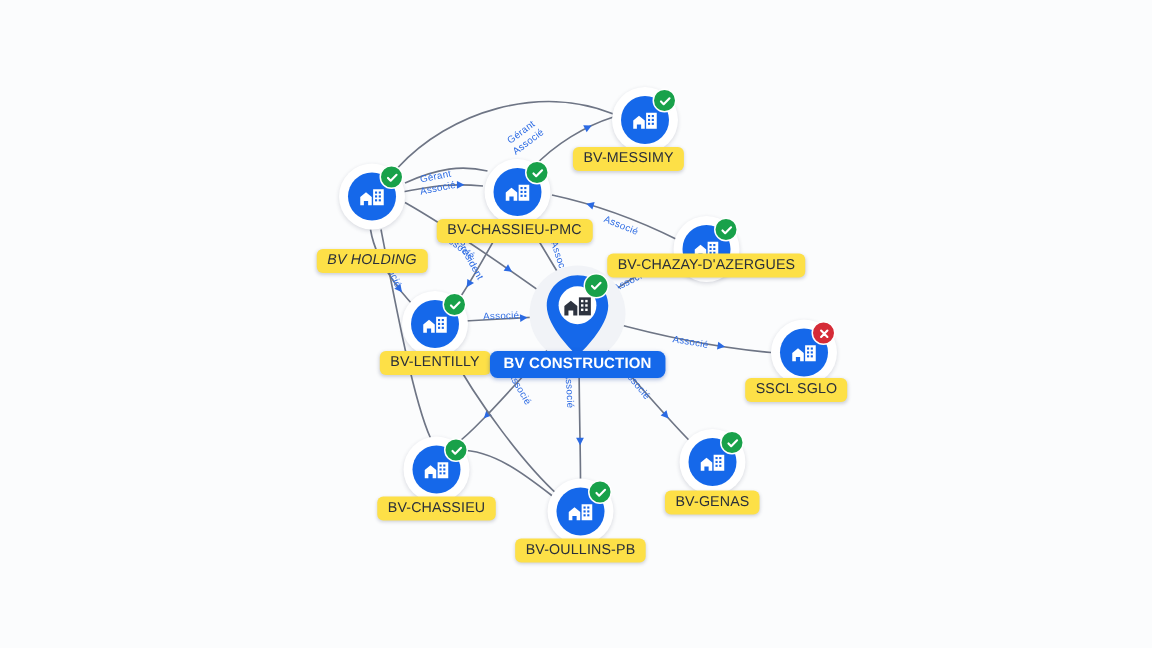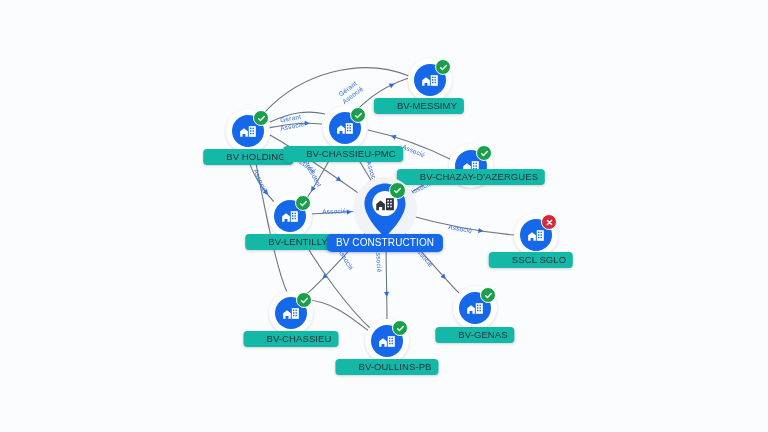--- a/index.html
+++ b/index.html
@@ -123,25 +123,25 @@
     border: 1.6px solid #ffffff;
     display: flex;
     align-items: center;
     justify-content: center;
   }
 
   
   .node-label {
     position: absolute;
     transform: translateX(-50%);
-    background: #14b8a6;
+    background: #fde047;
     color: #2a2f3a;
     font-size: 9.5px;
     letter-spacing: .1px;
-    padding: 2px 7px 3px 23px;
+    padding: 2px 7px 3px 7px;
     border-radius: 4px;
     white-space: nowrap;
     box-shadow: 0 1px 2.5px rgba(30,40,70,0.20);
     font-family: "Liberation Sans", sans-serif;
   }
   .node-label.primary {
     background: #1568ea;
     color: #ffffff;
     font-size: 10px;
     padding: 3px 9px 4px 9px;
@@ -267,21 +267,21 @@
             <rect x="14.4" y="14.2" width="1.7" height="1.7" fill="#1565e8"></rect>
             <rect x="17.4" y="14.2" width="1.7" height="1.7" fill="#1565e8"></rect>
           </svg>
         </div>
         <div class="badge" style="background: rgb(24, 161, 74);">
           <svg width="9" height="9" viewBox="0 0 12 12">
             <path d="M2.2 6.2 4.6 8.6 9.8 3.4" stroke="#ffffff" stroke-width="1.9" fill="none" stroke-linecap="round" stroke-linejoin="round"></path>
           </svg>
         </div>
       </div>
-      <div class="node-label" style="left: 248px; top: 149px;">BV HOLDING</div>
+      <div class="node-label" style="left: 248px; top: 166px; font-style: italic;">BV HOLDING</div>
       <div class="node" style="left: 345px; top: 128px;">
         <div class="node-halo"></div>
         <div class="node-disc" style="background: rgb(21, 104, 234);">
           <svg width="20" height="20" viewBox="0 0 24 24">
             <path fill="#ffffff" d="M2.6 12.3 7.2 8.6l4.6 3.7V19H8.9v-3.4H5.5V19H2.6z"></path>
             <path fill="#ffffff" d="M12.9 6.2h8.5V19h-8.5z"></path>
             <rect x="14.4" y="8" width="1.7" height="1.7" fill="#1565e8"></rect>
             <rect x="17.4" y="8" width="1.7" height="1.7" fill="#1565e8"></rect>
             <rect x="14.4" y="11.1" width="1.7" height="1.7" fill="#1565e8"></rect>
             <rect x="17.4" y="11.1" width="1.7" height="1.7" fill="#1565e8"></rect>
@@ -437,16 +437,16 @@
               <rect x="14.4" y="14.2" width="1.7" height="1.7" fill="#ffffff"></rect>
               <rect x="17.4" y="14.2" width="1.7" height="1.7" fill="#ffffff"></rect>
             </g>
           </svg></div>
         <div class="pin-badge" style="background: rgb(24, 161, 74);">
           <svg width="9" height="9" viewBox="0 0 12 12">
             <path d="M2.2 6.2 4.6 8.6 9.8 3.4" stroke="#ffffff" stroke-width="1.9" fill="none" stroke-linecap="round" stroke-linejoin="round"></path>
           </svg>
         </div>
       </div>
-      <div class="node-label primary" style="background: rgb(21, 104, 234); left: 385px; top: 234px;">BV CONSTRUCTION</div>
+      <div class="node-label primary" style="background: rgb(21, 104, 234); left: 385px; top: 234px; font-weight: bold;">BV CONSTRUCTION</div>
     </div>
 
 </div>
 
 </body></html>

